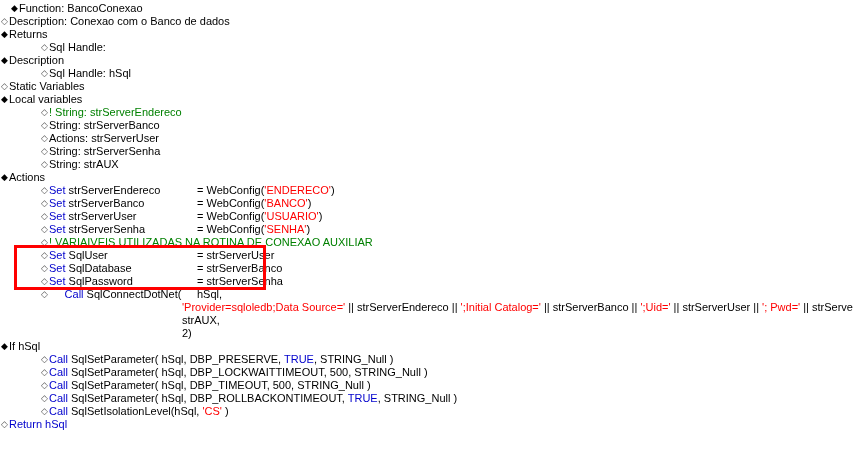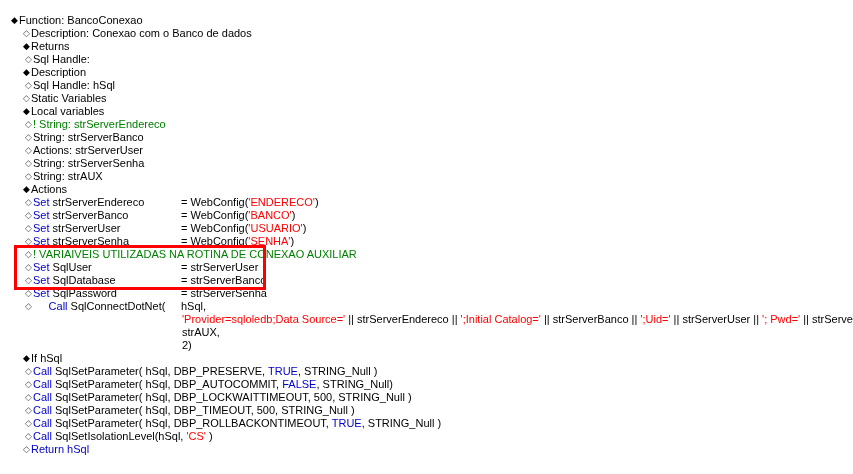--- a/index.html
+++ b/index.html
@@ -12,21 +12,21 @@
     height: 474px;
     overflow: hidden;
     font-family: "Liberation Sans", sans-serif;
     font-size: 11px;
     color: #000000;
     position: relative;
   }
   #tree {
     position: absolute;
     left: 0;
-    top: 12px;
+    top: 0;
     width: 853px;
     padding-top: 2px;
   }
   .row {
     height: 13px;
     line-height: 13px;
     white-space: pre;
     position: relative;
     font-size: 11px;
   }
@@ -34,22 +34,22 @@
     display: inline-block;
     width: 9px;
     text-align: center;
     font-size: 9px;
     vertical-align: top;
     line-height: 13px;
   }
   .b-filled { color: #000000; }
   .b-hollow { color: #555555; }
   .lvl1 { padding-left: 10px; }
-  .lvl2 { padding-left: 22px; }
-  .lvl3 { padding-left: 24px; }
+  .lvl2 { }
+  .lvl3 { padding-left: 40px; }
   .txt { vertical-align: top; }
   .green { color: #008000; }
   .red   { color: #ff0000; }
   .kw    { color: #0000cc; }
   .black { color: #000000; }
 
   
   .setrow .col-a {
     display: inline-block;
     width: 148px;
@@ -127,21 +127,20 @@
 
   <div class="row controw"><span class="red">'Provider=sqloledb;Data Source='</span><span class="black"> || strServerEndereco || </span><span class="red">';Initial Catalog='</span><span class="black"> || strServerBanco || </span><span class="red">';Uid='</span><span class="black"> || strServerUser || </span><span class="red">'; Pwd='</span><span class="black"> || strServerSenha,</span></div>
 
   <div class="row controw"><span class="black">strAUX,</span></div>
   <div class="row controw"><span class="black">2)</span></div>
 
   <div class="row lvl2"><span class="bullet b-filled">◆</span><span class="txt black">If hSql</span></div>
 
   <div class="row lvl3"><span class="bullet b-hollow">◇</span><span class="kw">Call</span><span class="black"> </span><span class="black">SqlSetParameter( hSql, DBP_PRESERVE, </span><span class="kw">TRUE</span><span class="black">, STRING_Null )</span></div>
 
-  <div class="row lvl3"><span class="bullet b-hollow">◇</span><span class="kw">Call</span><span class="black"> </span><span class="black">SqlSetParameter( hSql, DBP_AUTOCOMMIT, </span><span class="kw">FALSE</span><span class="black">, STRING_Null)</span></div>
 
   <div class="row lvl3"><span class="bullet b-hollow">◇</span><span class="kw">Call</span><span class="black"> </span><span class="black">SqlSetParameter( hSql, DBP_LOCKWAITTIMEOUT, 500, STRING_Null )</span></div>
 
   <div class="row lvl3"><span class="bullet b-hollow">◇</span><span class="kw">Call</span><span class="black"> </span><span class="black">SqlSetParameter( hSql, DBP_TIMEOUT, 500, STRING_Null )</span></div>
 
   <div class="row lvl3"><span class="bullet b-hollow">◇</span><span class="kw">Call</span><span class="black"> </span><span class="black">SqlSetParameter( hSql, DBP_ROLLBACKONTIMEOUT, </span><span class="kw">TRUE</span><span class="black">, STRING_Null )</span></div>
 
   <div class="row lvl3"><span class="bullet b-hollow">◇</span><span class="kw">Call</span><span class="black"> </span><span class="black">SqlSetIsolationLevel(hSql, </span><span class="red">'CS'</span><span class="black"> )</span></div>
 
   <div class="row lvl2"><span class="bullet b-hollow">◇</span><span class="txt kw">Return hSql</span></div>

